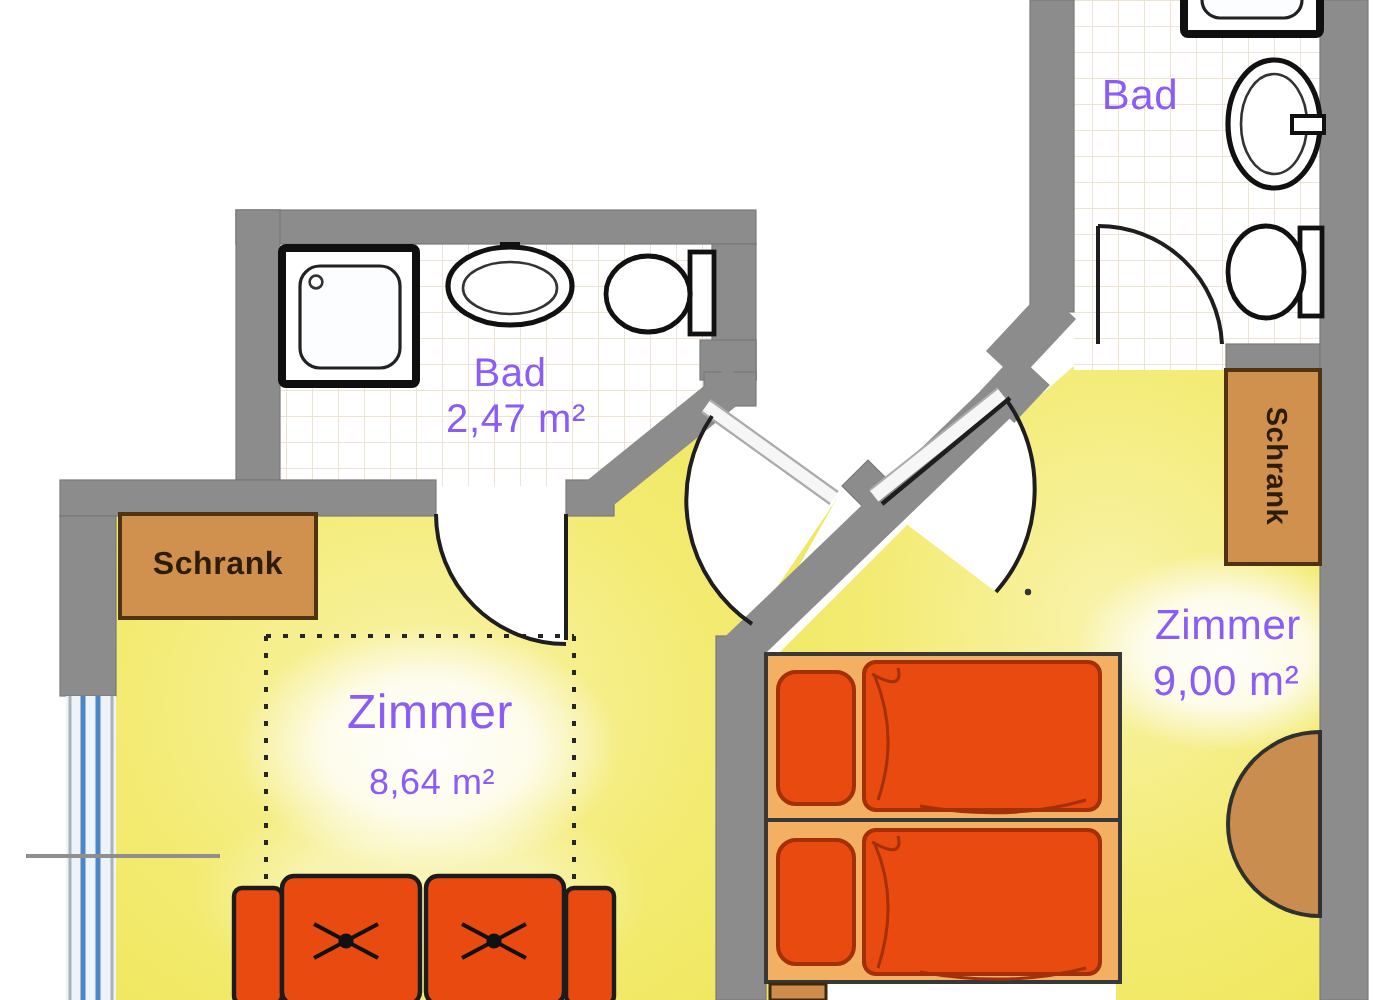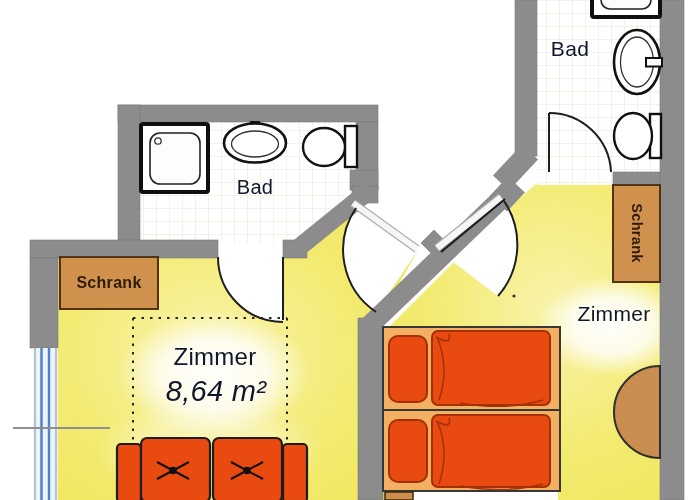--- a/index.html
+++ b/index.html
@@ -1,25 +1,25 @@
 <!DOCTYPE html>
 <html><head>
 <meta charset="utf-8">
 <style>
   html,body{margin:0;padding:0;background:#fff;}
   #plan{position:relative;width:700px;height:500px;overflow:hidden;background:#fff;
         font-family:"Liberation Sans",sans-serif;}
   #plan svg{position:absolute;left:0;top:0;}
-  .lbl{position:absolute;transform:translate(-50%,-50%);color:#0f172a;white-space:nowrap;
+  .lbl{position:absolute;transform:translate(-50%,-50%);color:#8b5cf6;white-space:nowrap;
        line-height:1;letter-spacing:.3px;}
   .lbl.rot{transform:translate(-50%,-50%) rotate(90deg);}
   .bad{font-size:20px;}
   .bad2{font-size:21px;}
   .zim1{font-size:24px;}
-  .zim1a{font-size:29px;font-style:italic;}
+  .zim1a{font-size:18px;}
   .zim2{font-size:21px;}
   .schrank{font-weight:700;color:#2e1c06;font-size:16px;}
   .schrank.small{font-size:14.5px;}
 </style>
 </head>
 <body>
 
 <div id="plan">
 <svg width="700" height="500" viewBox="0 0 700 500">
   <defs>
@@ -185,19 +185,21 @@
 
     <line x1="283" y1="257" x2="283" y2="320" stroke="#1e1e1e" stroke-width="2"></line>
     <path d="M218,257 A65,65 0 0 0 283,322" fill="none" stroke="#1e1e1e" stroke-width="2"></path>
 
     <line x1="549" y1="113" x2="549" y2="172" stroke="#1e1e1e" stroke-width="2"></line>
     <path d="M549,113 A62,62 0 0 1 611,172" fill="none" stroke="#1e1e1e" stroke-width="2"></path>
   </g>
 </svg>
 
   <div class="lbl bad" style="left:255px;top:187px;">Bad</div>
+  <div class="lbl bad" style="left:258px;top:210px;">2,47 m²</div>
   <div class="lbl bad2" style="left:570px;top:48px;">Bad</div>
   <div class="lbl zim1" style="left:215px;top:357px;">Zimmer</div>
   <div class="lbl zim1a" style="left:216px;top:391px;">8,64 m²</div>
   <div class="lbl zim2" style="left:614px;top:313px;">Zimmer</div>
+  <div class="lbl zim2" style="left:613px;top:341px;">9,00 m²</div>
   <div class="lbl schrank" style="left:109px;top:283px;">Schrank</div>
   <div class="lbl schrank small rot" style="left:637px;top:233px;">Schrank</div>
 </div>
 
 </body></html>

